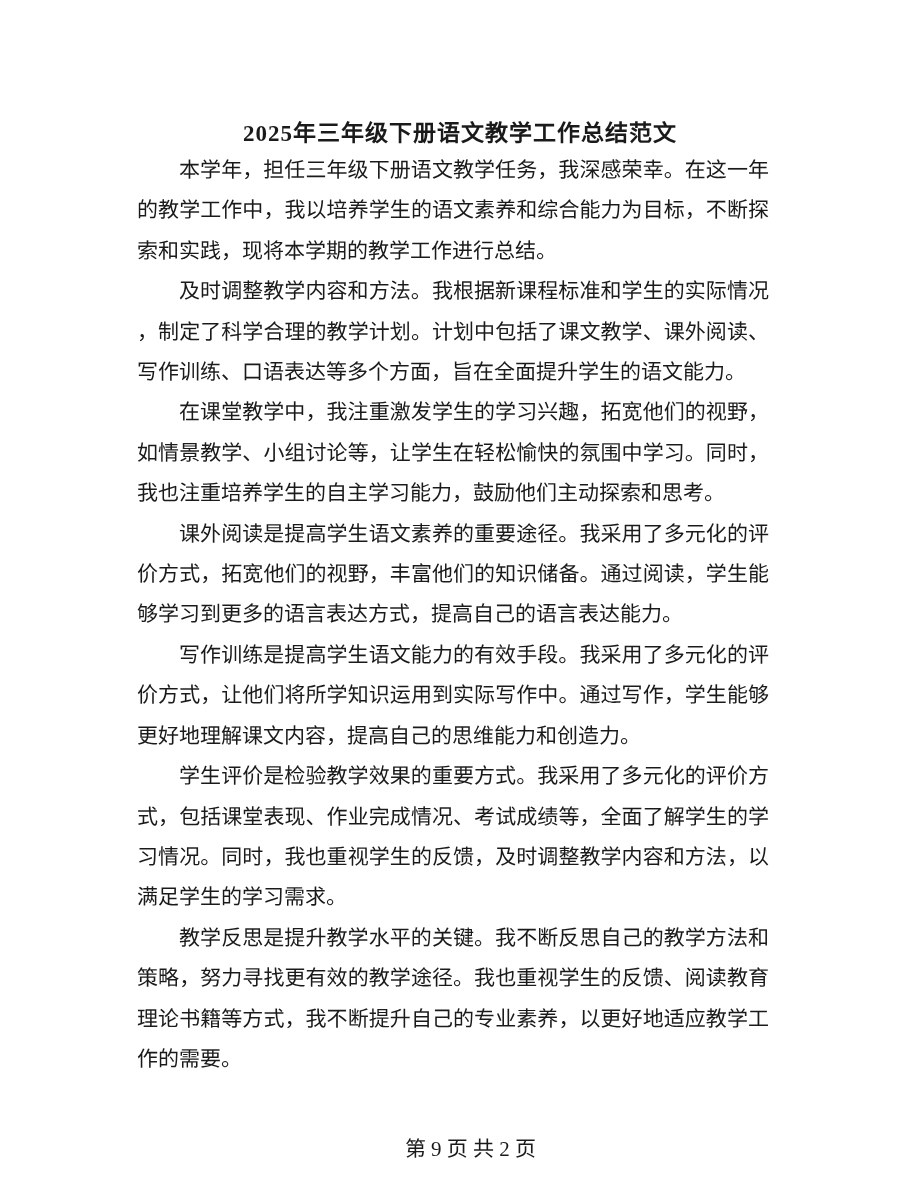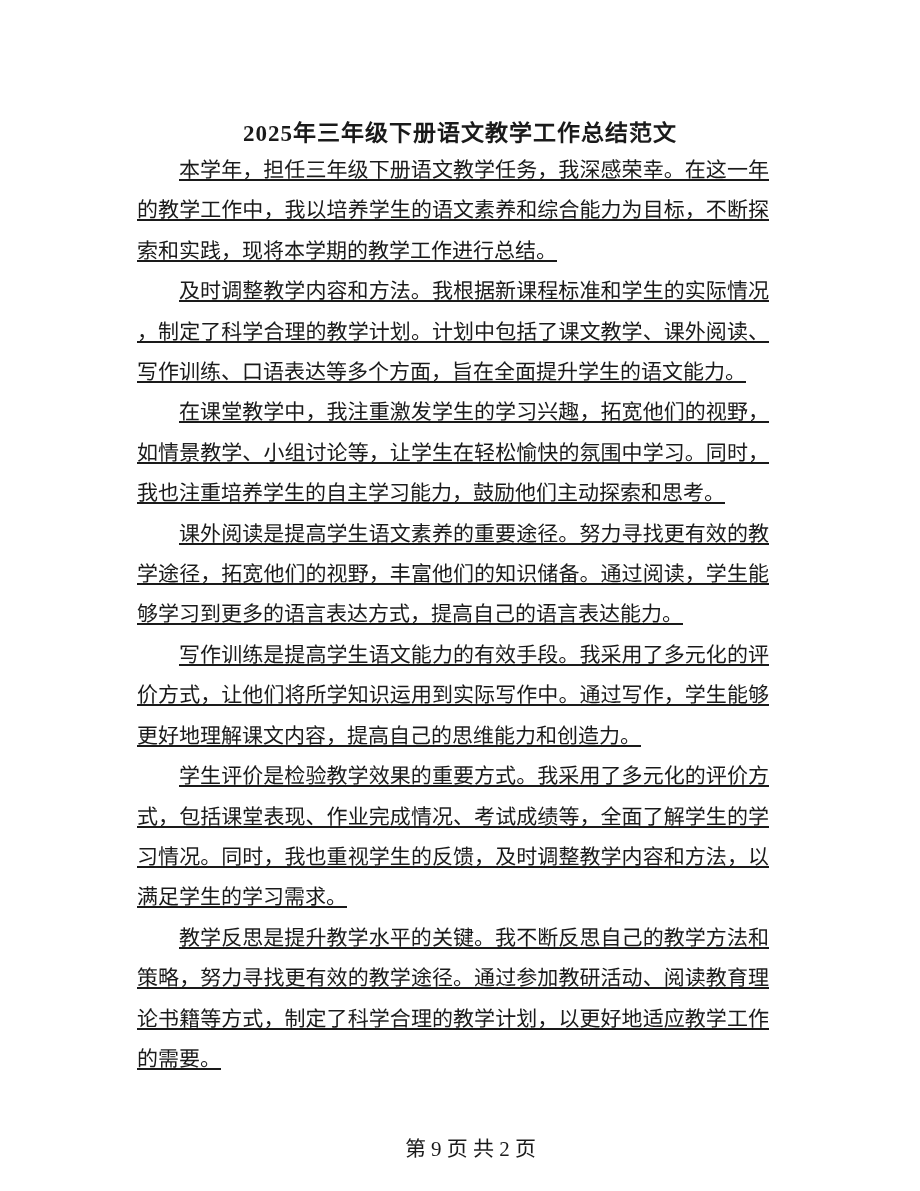--- a/index.html
+++ b/index.html
@@ -40,21 +40,20 @@
     text-align: justify;
     text-align-last: left;
     text-justify: inter-character;
     word-break: break-all;
     line-break: anywhere;
   }
   .doc-body p {
     margin: 0;
     padding: 0;
     text-indent: 2em;
-    text-decoration: underline;
   }
   .doc-footer {
     position: absolute;
     top: 1104px;
     left: 0;
     width: 100%;
     text-align: center;
     font-size: 21px;
     line-height: 30px;
     white-space: pre;
@@ -64,23 +63,23 @@
 <body>
 
 <div class="page" style="--page-bg: #ffffff; --text-color: #1a1a1a;">
 
   <h1 class="doc-title">2025年三年级下册语文教学工作总结范文</h1>
 
   <div class="doc-body">
     <p>本学年，担任三年级下册语文教学任务，我深感荣幸。在这一年的教学工作中，我以培养学生的语文素养和综合能力为目标，不断探索和实践，现将本学期的教学工作进行总结。</p>
     <p>及时调整教学内容和方法。我根据新课程标准和学生的实际情况，制定了科学合理的教学计划。计划中包括了课文教学、课外阅读、写作训练、口语表达等多个方面，旨在全面提升学生的语文能力。</p>
     <p>在课堂教学中，我注重激发学生的学习兴趣，拓宽他们的视野，如情景教学、小组讨论等，让学生在轻松愉快的氛围中学习。同时，我也注重培养学生的自主学习能力，鼓励他们主动探索和思考。</p>
-    <p>课外阅读是提高学生语文素养的重要途径。努力寻找更有效的教学途径，拓宽他们的视野，丰富他们的知识储备。通过阅读，学生能够学习到更多的语言表达方式，提高自己的语言表达能力。</p>
+    <p>课外阅读是提高学生语文素养的重要途径。我采用了多元化的评价方式，拓宽他们的视野，丰富他们的知识储备。通过阅读，学生能够学习到更多的语言表达方式，提高自己的语言表达能力。</p>
     <p>写作训练是提高学生语文能力的有效手段。我采用了多元化的评价方式，让他们将所学知识运用到实际写作中。通过写作，学生能够更好地理解课文内容，提高自己的思维能力和创造力。</p>
     <p>学生评价是检验教学效果的重要方式。我采用了多元化的评价方式，包括课堂表现、作业完成情况、考试成绩等，全面了解学生的学习情况。同时，我也重视学生的反馈，及时调整教学内容和方法，以满足学生的学习需求。</p>
-    <p>教学反思是提升教学水平的关键。我不断反思自己的教学方法和策略，努力寻找更有效的教学途径。通过参加教研活动、阅读教育理论书籍等方式，制定了科学合理的教学计划，以更好地适应教学工作的需要。</p>
+    <p>教学反思是提升教学水平的关键。我不断反思自己的教学方法和策略，努力寻找更有效的教学途径。我也重视学生的反馈、阅读教育理论书籍等方式，我不断提升自己的专业素养，以更好地适应教学工作的需要。</p>
   </div>
 
   <div class="doc-footer">
     <span>第 9 页 共 2 页</span>
   </div>
 
 </div>
 
 </body></html>

